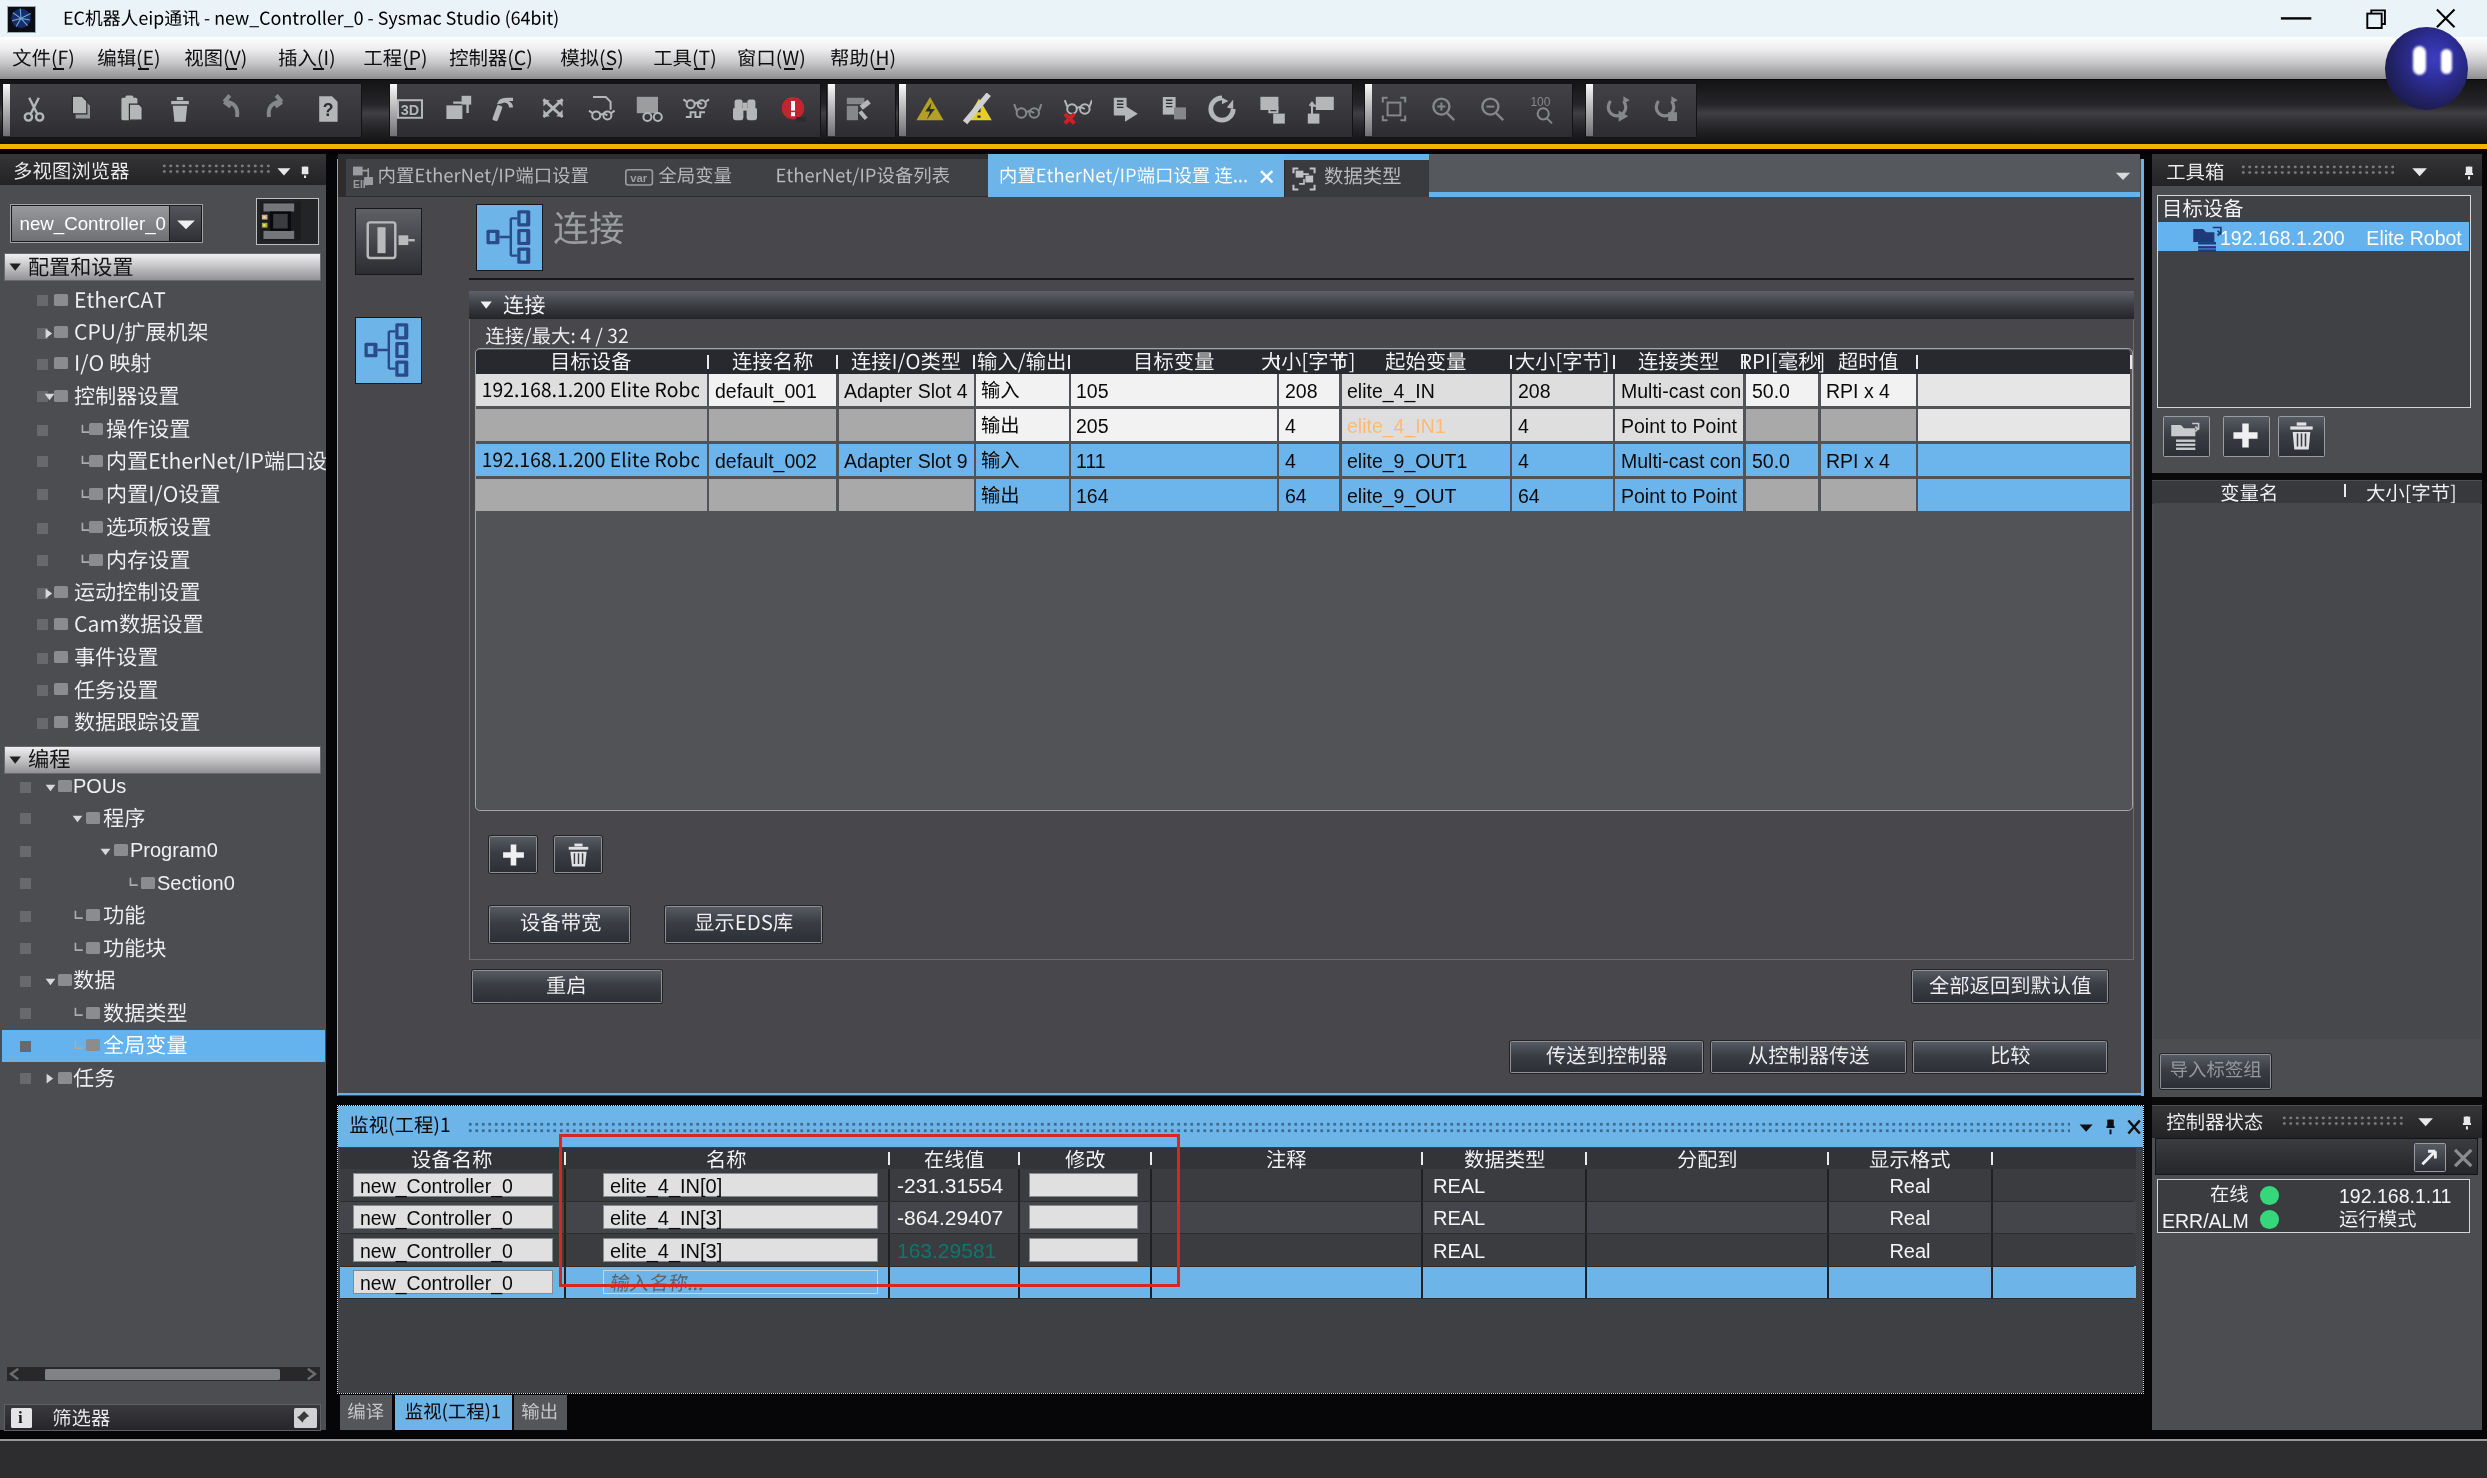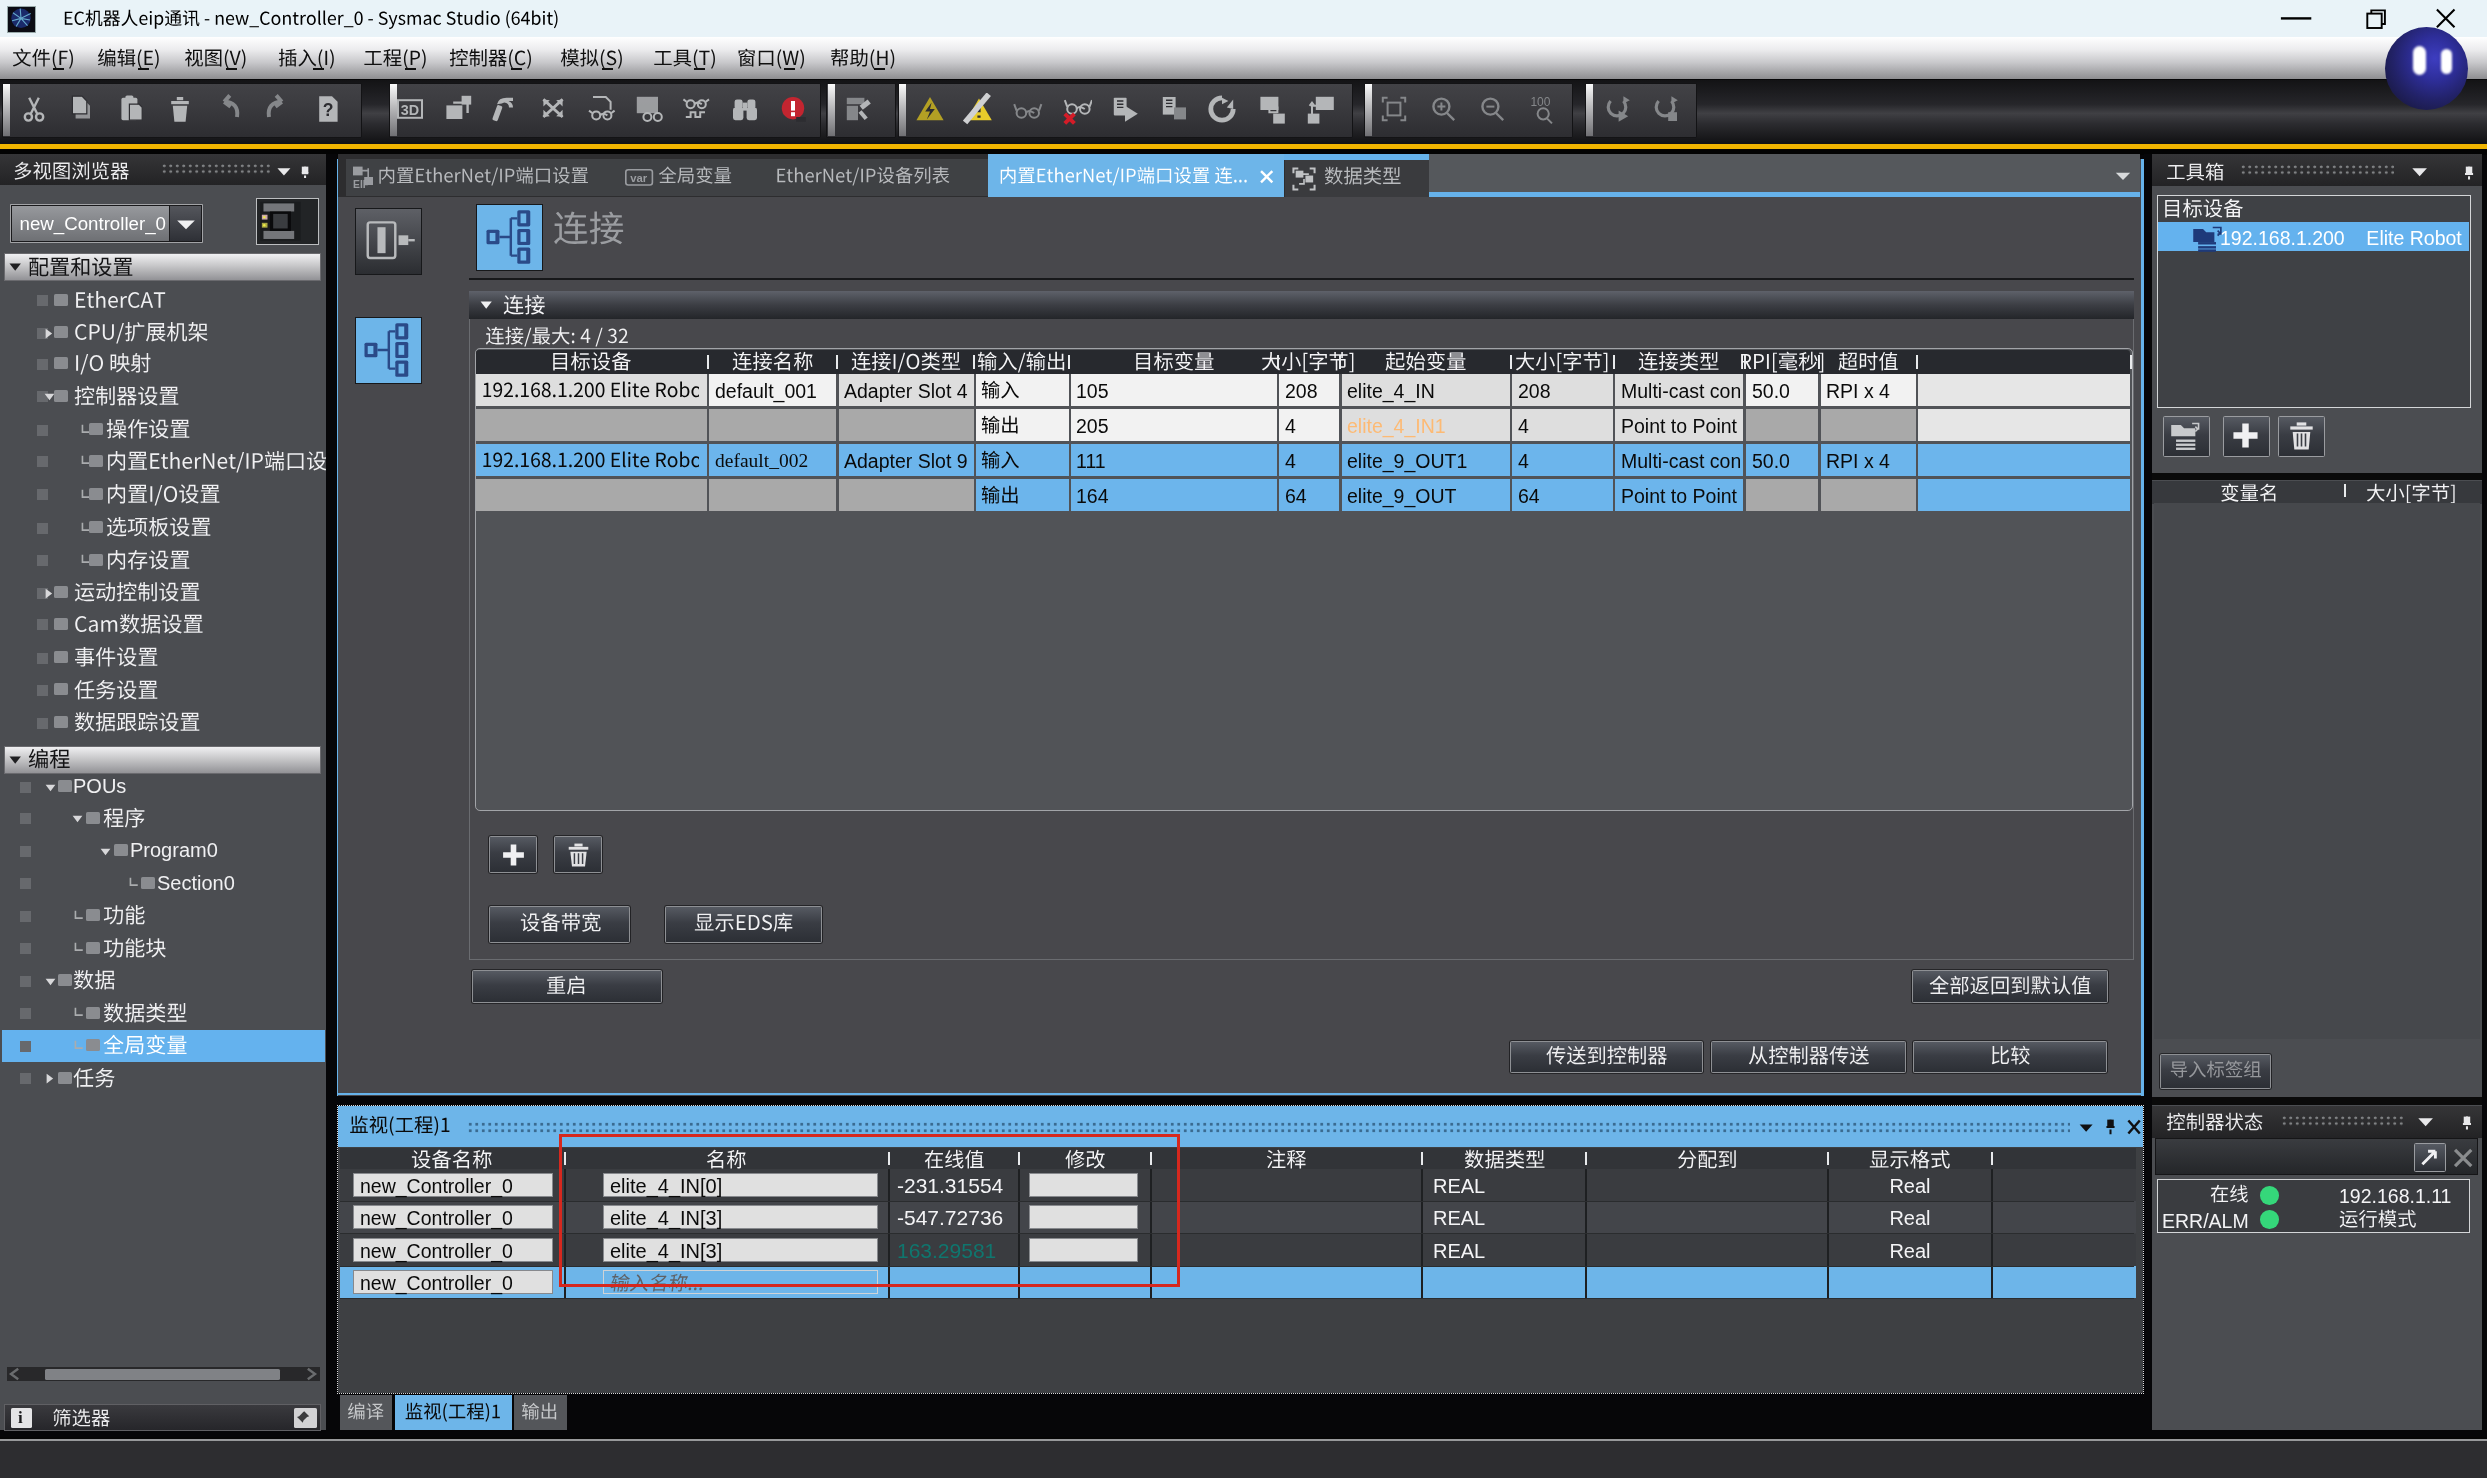--- a/index.html
+++ b/index.html
@@ -1046,21 +1046,21 @@
     <use href="#g15" transform="translate(186.1,21.1) scale(0.0240)"></use>
     <use href="#g5" transform="translate(195.2,21.1) scale(0.0240)"></use>
     <use href="#g128" transform="translate(213.9,21.1) scale(0.0240)"></use>
     <use href="#g14" transform="translate(229.1,21.1) scale(0.0240)"></use>
     <use href="#g30" transform="translate(243.6,21.1) scale(0.0240)"></use>
     <use href="#g14" transform="translate(258.5,21.1) scale(0.0240)"></use>
     <use href="#g15" transform="translate(273.0,21.1) scale(0.0240)"></use>
     <use href="#g137" transform="translate(287.4,21.1) scale(0.0240)"></use>
   </svg>
 <div style="left:709px;top:444px;width:127px;height:32px;background:#6cb5ec;"></div>
-<div style="left:715px;top:450px;font-size:19.5px;color:#0a0a0a;white-space:pre;max-width:118px;overflow:hidden;font-family:Liberation Serif, serif;">default_002</div>
+<div style="left:715px;top:450px;font-size:19.5px;color:#0a0a0a;white-space:pre;max-width:118px;overflow:hidden;">default_002</div>
 <div style="left:839px;top:444px;width:135px;height:32px;background:#6cb5ec;"></div>
 <div style="left:844px;top:450px;font-size:19.5px;color:#0a0a0a;white-space:pre;max-width:126px;overflow:hidden;">Adapter Slot 9</div>
 <div style="left:976px;top:444px;width:93px;height:32px;background:#6cb5ec;"></div>
 <svg class="z" style="left:981px;top:450px;clip-path:inset(0 0px 0 0);" width="45" height="21" fill="#0a0a0a" viewBox="0 0 56 26">
     <use href="#g119" transform="translate(0.0,21.1) scale(0.0240)"></use>
     <use href="#g41" transform="translate(24.0,21.1) scale(0.0240)"></use>
   </svg>
 <div style="left:1071px;top:444px;width:206px;height:32px;background:#6cb5ec;"></div>
 <div style="left:1076px;top:450px;font-size:19.5px;color:#0a0a0a;white-space:pre;max-width:197px;overflow:hidden;">111</div>
 <div style="left:1279px;top:444px;width:60px;height:32px;background:#6cb5ec;"></div>
@@ -1273,21 +1273,21 @@
 <div style="left:603px;top:1173px;width:275px;height:24px;background:#e0e0e0;border:1.6px solid #87898d;"></div>
 <div style="left:610px;top:1175px;font-size:20px;color:#0a0a0a;white-space:pre;">elite_4_IN[0]</div>
 <div style="left:897px;top:1174px;font-size:21px;color:#f4f4f6;white-space:pre;">-231.31554</div>
 <div style="left:1029px;top:1173px;width:109px;height:24px;background:#e0e0e0;border:1.6px solid #87898d;"></div>
 <div style="left:1433px;top:1175px;font-size:20px;color:#f4f4f6;white-space:pre;">REAL</div>
 <div style="left:1828px;top:1175px;width:164px;text-align:center;font-size:20px;color:#f4f4f6;white-space:pre;">Real</div>
 <div style="left:353px;top:1205px;width:200px;height:24px;background:#e0e0e0;border:1.6px solid #87898d;"></div>
 <div style="left:360px;top:1207px;font-size:19.5px;color:#0a0a0a;white-space:pre;">new_Controller_0</div>
 <div style="left:603px;top:1205px;width:275px;height:24px;background:#e0e0e0;border:1.6px solid #87898d;"></div>
 <div style="left:610px;top:1207px;font-size:20px;color:#0a0a0a;white-space:pre;">elite_4_IN[3]</div>
-<div style="left:897px;top:1206px;font-size:21px;color:#f4f4f6;white-space:pre;">-547.72736</div>
+<div style="left:897px;top:1206px;font-size:21px;color:#f4f4f6;white-space:pre;">-864.29407</div>
 <div style="left:1029px;top:1205px;width:109px;height:24px;background:#e0e0e0;border:1.6px solid #87898d;"></div>
 <div style="left:1433px;top:1207px;font-size:20px;color:#f4f4f6;white-space:pre;">REAL</div>
 <div style="left:1828px;top:1207px;width:164px;text-align:center;font-size:20px;color:#f4f4f6;white-space:pre;">Real</div>
 <div style="left:353px;top:1238px;width:200px;height:24px;background:#e0e0e0;border:1.6px solid #87898d;"></div>
 <div style="left:360px;top:1240px;font-size:19.5px;color:#0a0a0a;white-space:pre;">new_Controller_0</div>
 <div style="left:603px;top:1238px;width:275px;height:24px;background:#e0e0e0;border:1.6px solid #87898d;"></div>
 <div style="left:610px;top:1240px;font-size:20px;color:#0a0a0a;white-space:pre;">elite_4_IN[3]</div>
 <div style="left:897px;top:1239px;font-size:21px;color:#0f766e;white-space:pre;">163.29581</div>
 <div style="left:1029px;top:1238px;width:109px;height:24px;background:#e0e0e0;border:1.6px solid #87898d;"></div>
 <div style="left:1433px;top:1240px;font-size:20px;color:#f4f4f6;white-space:pre;">REAL</div>

